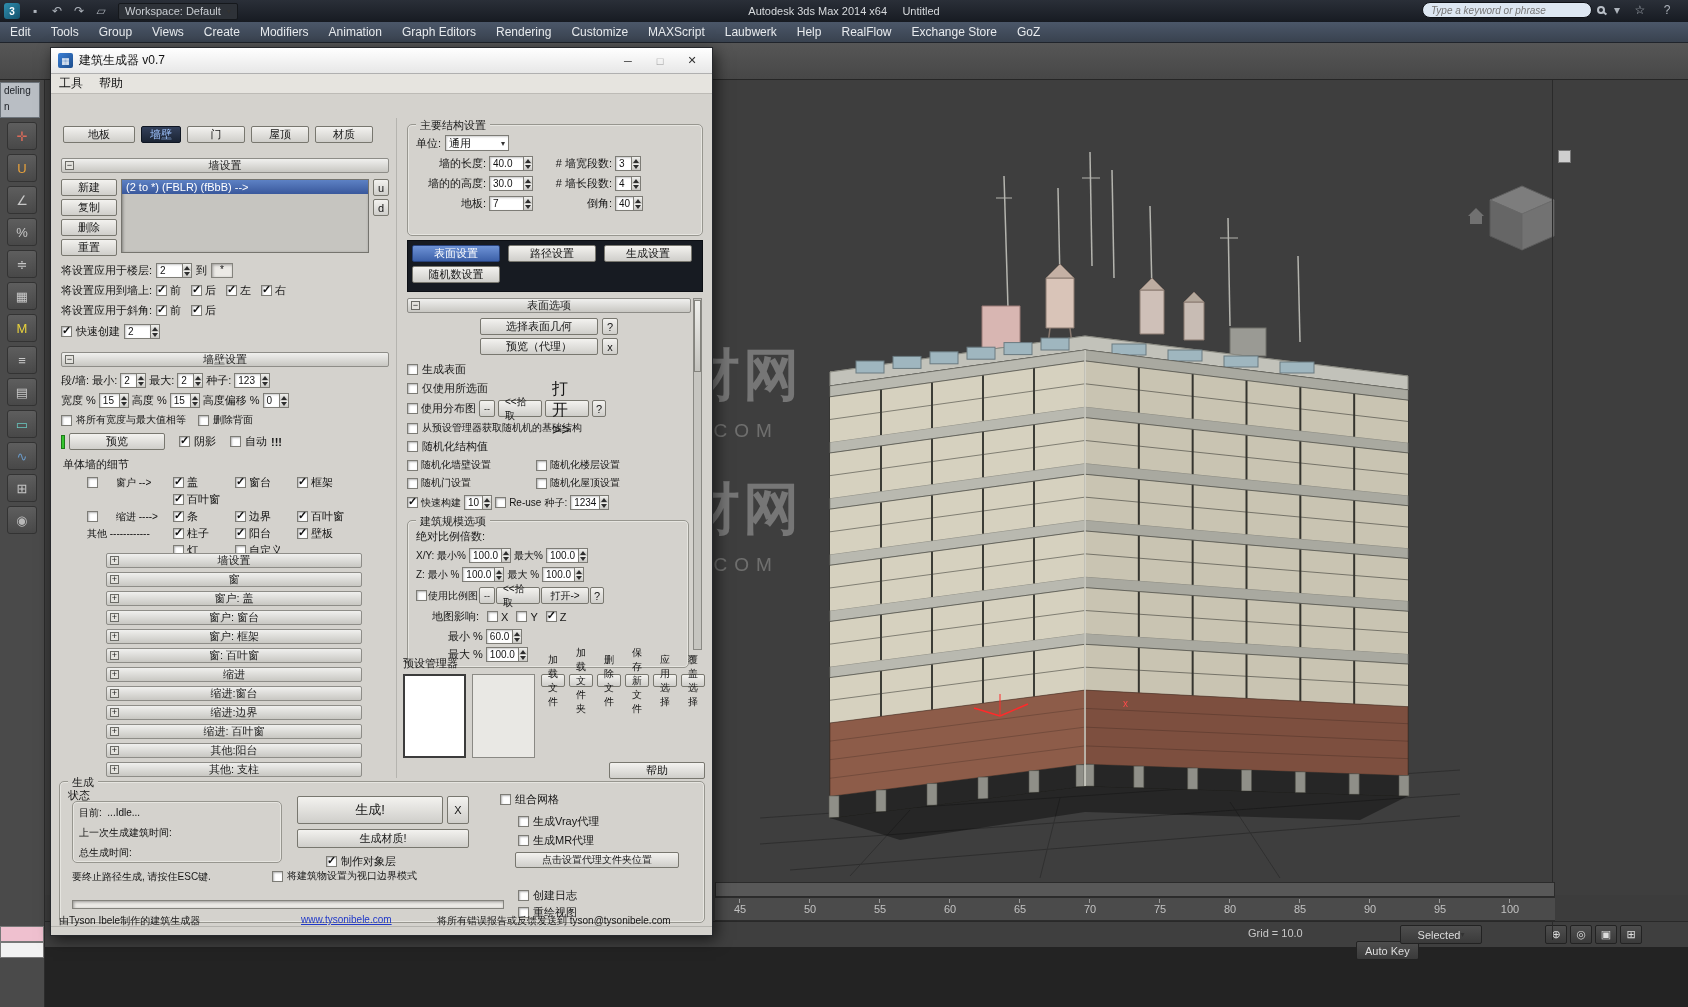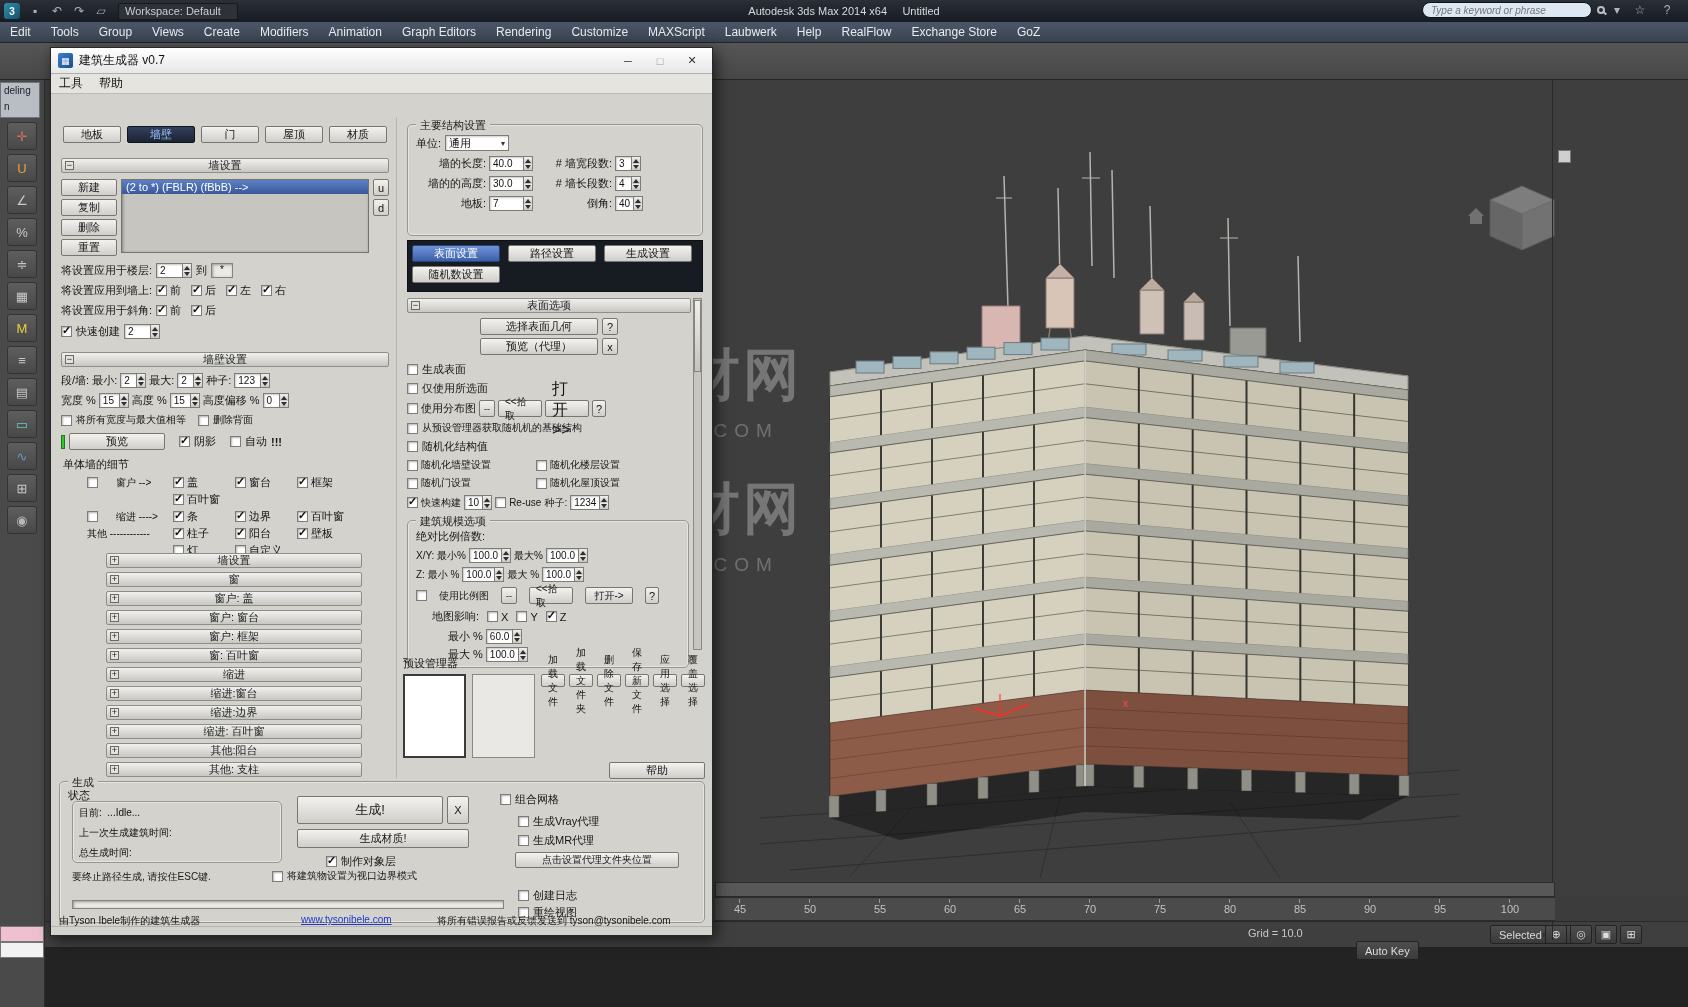--- a/index.html
+++ b/index.html
@@ -436,21 +436,21 @@
       <span class="tick">75</span>
       <span class="tick">80</span>
       <span class="tick">85</span>
       <span class="tick">90</span>
       <span class="tick">95</span>
       <span class="tick">100</span>
     </div>
   <div class="statusbar">
     <span style="position:absolute;left:1248px;top:5px;color:#c8c8c8">Grid = 10.0</span>
     <span class="darkbtn" style="position:absolute;left:1356px;top:19px">Auto Key</span>
-    <span class="darkbtn" style="position:absolute;left:1490px;top:3px;width:82px;justify-content:flex-start">
+    <span class="darkbtn" style="position:absolute;left:1400px;top:3px;width:82px;justify-content:center">
         <span>Selected</span>
         <span class="arrow">▾</span>
       </span>
     <span style="position:absolute;left:1545px;top:3px;display:flex;gap:3px">
 
     <span class="darkbtn" style="width:22px;padding:0">
           <span>⊕</span>
         </span>
         <span class="darkbtn" style="width:22px;padding:0">
           <span>◎</span>
@@ -472,22 +472,22 @@
       <span class="wbtn">─</span>
       <span class="wbtn" style="color:#999">□</span>
       <span class="wbtn">✕</span>
     </div>
     <div class="dlg-menu">
       <span>工具</span>
       <span>帮助</span>
     </div>
 
     <div style="position:absolute;left:12px;top:78px;display:flex;gap:6px">
-      <span class="b" style="width:58px">地板</span>
-      <span class="b darksel on" style="width:68px">墙壁</span>
+      <span class="b" style="width:72px">地板</span>
+      <span class="b darksel on" style="width:40px">墙壁</span>
       <span class="b" style="width:58px">门</span>
       <span class="b" style="width:58px">屋顶</span>
       <span class="b" style="width:58px">材质</span>
     </div>
 
     <div style="position:absolute;left:345px;top:70px;width:1px;height:660px;background:#b5b4af"></div>
 
     <div style="position:absolute;left:10px;top:110px;width:328px">
       <div class="r open">
         <span class="pm"></span>
@@ -968,21 +968,21 @@
             </span>
           <span class="lbl" style="font-size:10px">最大 %</span>
           <span class="sp">
               <span class="v">100.0</span>
               <span class="ud">
                 <i class="up"></i>
                 <i class="dn"></i>
               </span>
             </span>
         </div>
-        <div class="row" style="margin:5px 0 0 8px;gap:12px">
+        <div class="row" style="margin:5px 0 0 8px;gap:1px">
           <span class="c"></span>
           <span class="lbl" style="font-size:10px">使用比例图</span>
           <span class="b" style="width:16px;padding:0;font-size:9px">--</span>
           <span class="b" style="width:44px;font-size:10px">&lt;&lt;拾取</span>
           <span class="b" style="width:48px;font-size:10px">打开-&gt;</span>
           <span class="b" style="width:14px;padding:0">?</span>
         </div>
         <div class="row" style="margin:5px 0 0 24px;gap:8px">
           <span class="lbl">地图影响:</span>
           <span class="row" style="gap:3px">

